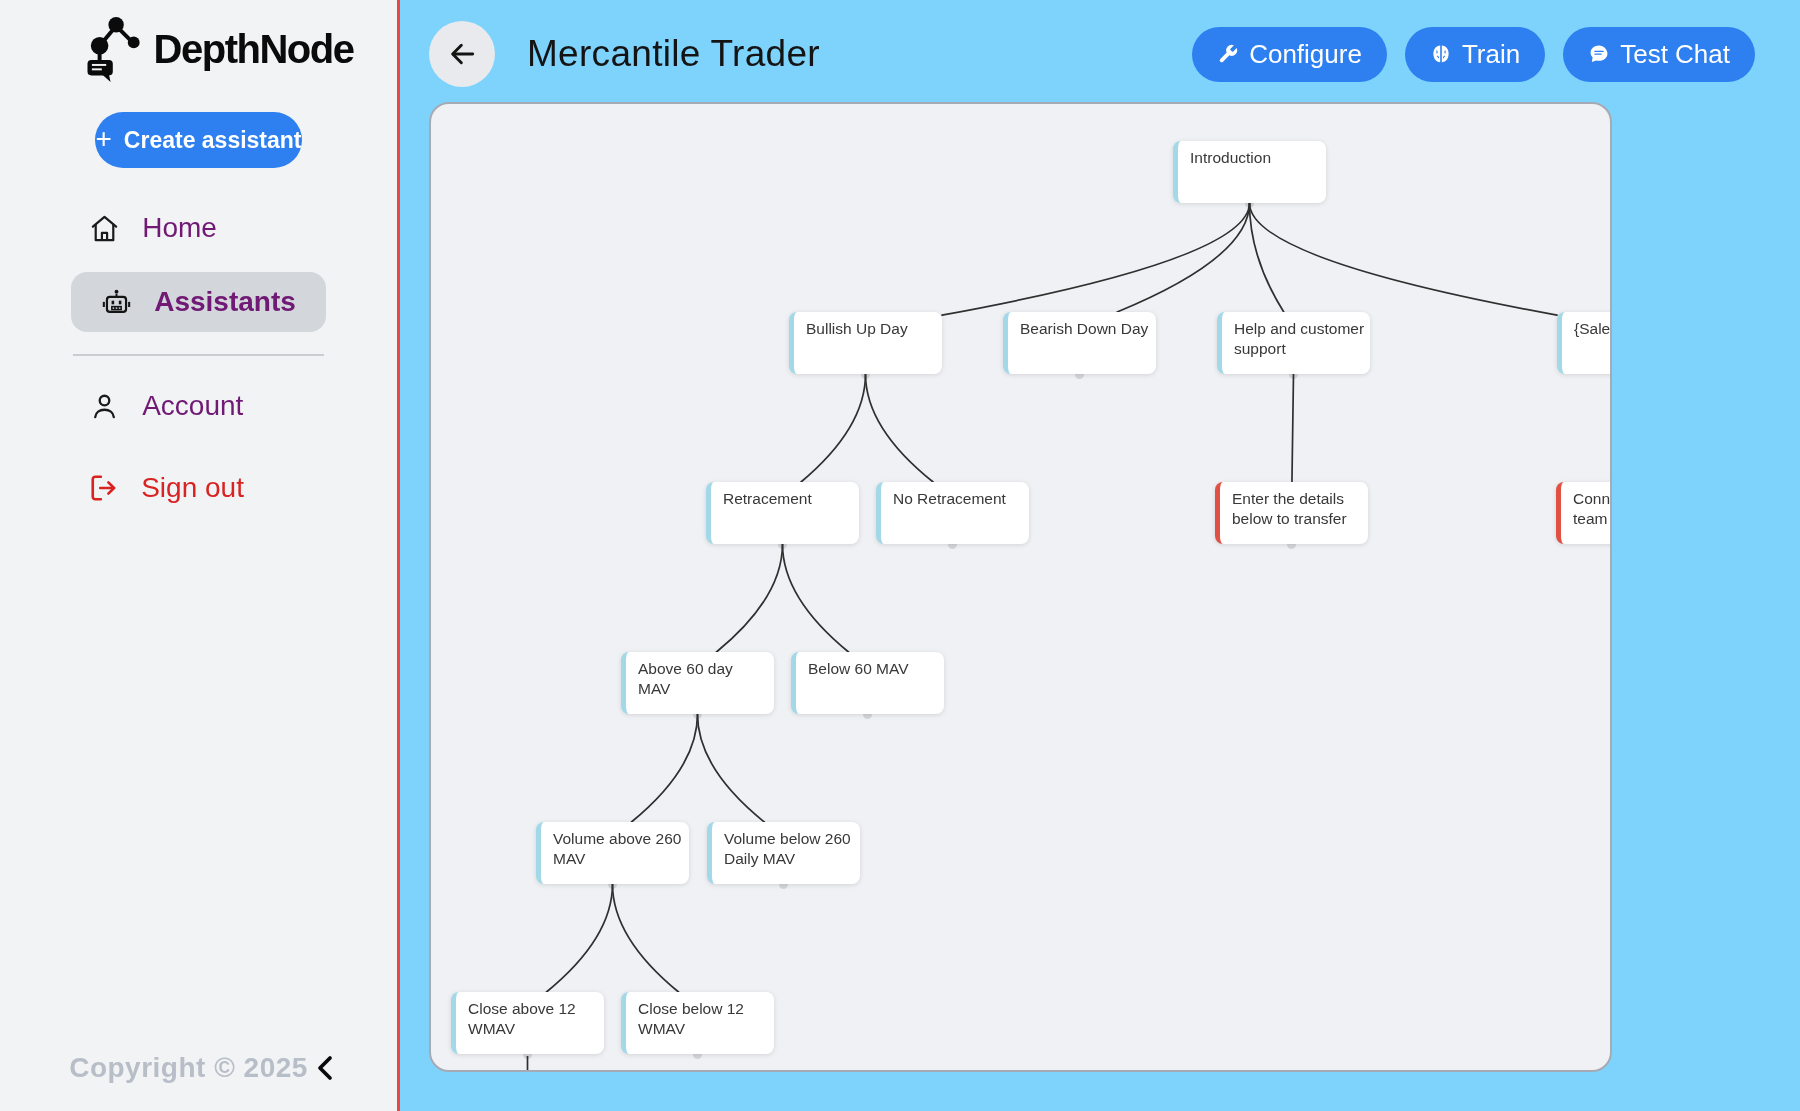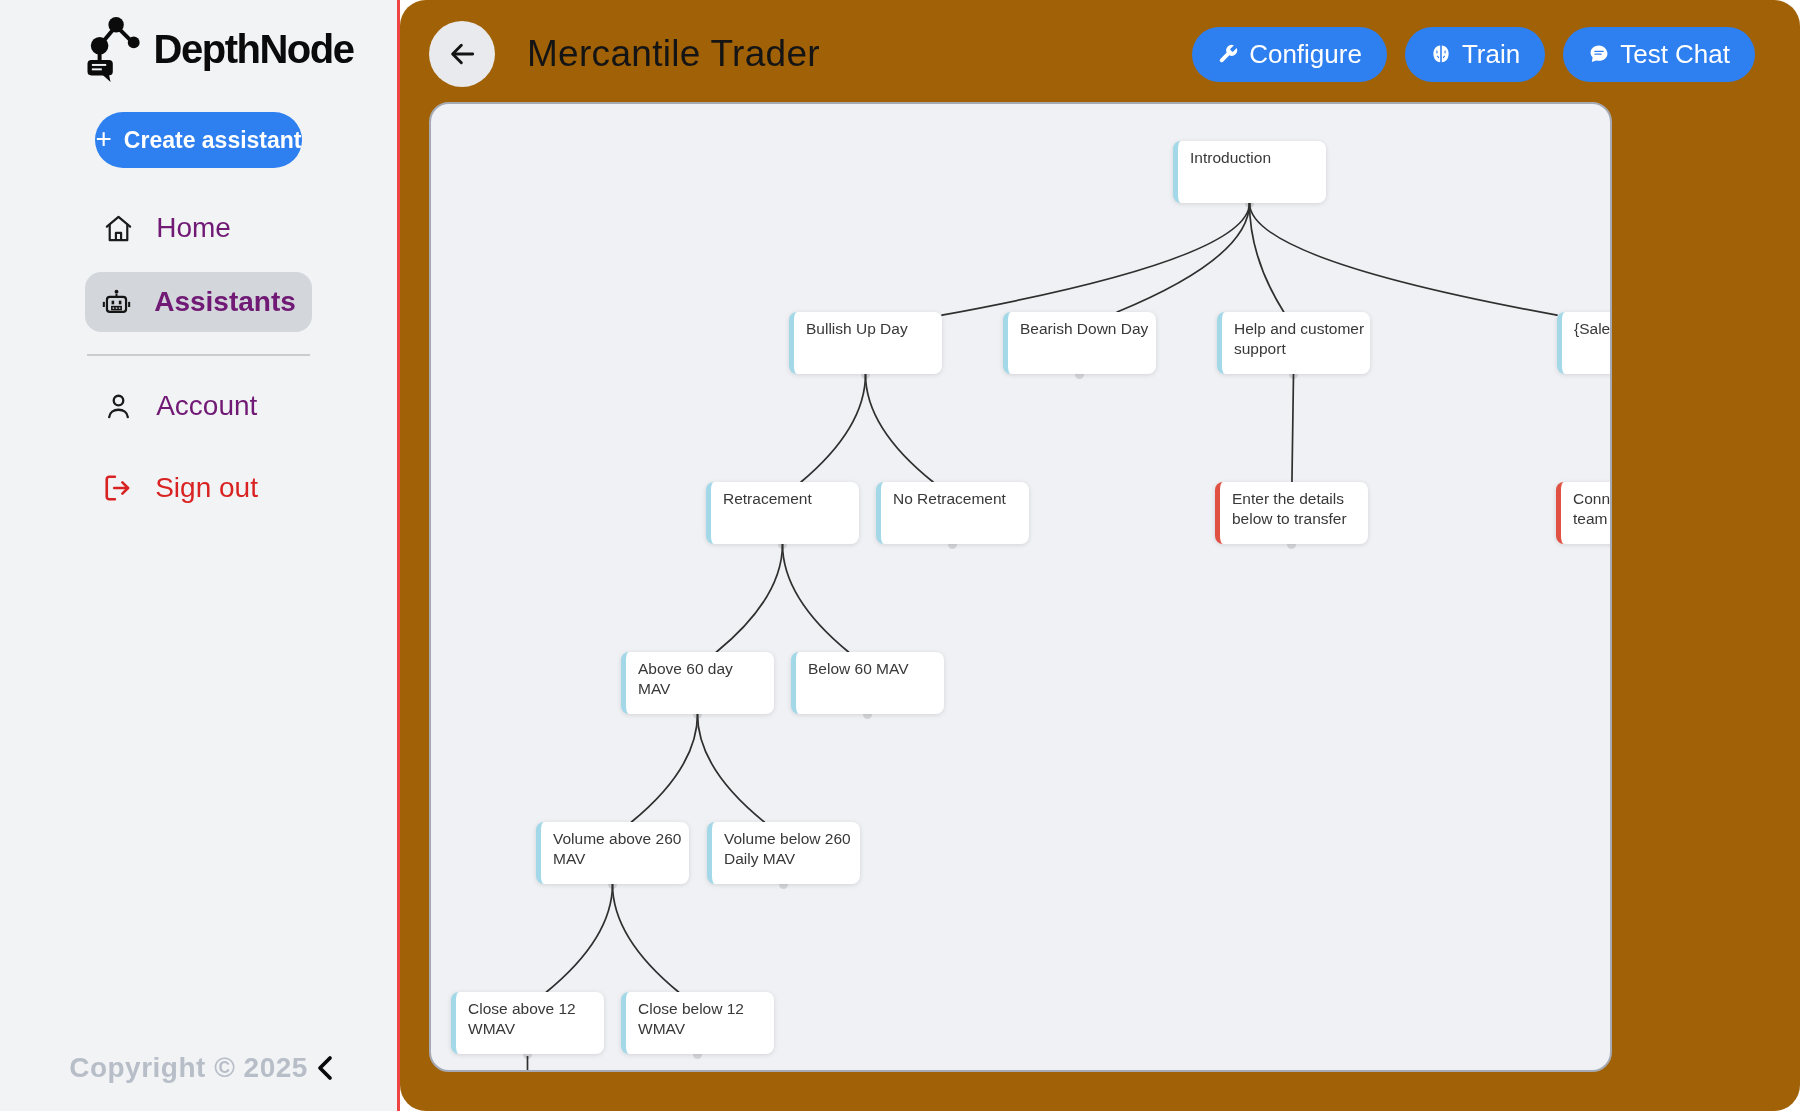--- a/index.html
+++ b/index.html
@@ -29,31 +29,31 @@
     display:flex; align-items:center; justify-content:center; gap:12px;
   }
   .create-btn .plus { font-size:28px; font-weight:400; line-height:1; margin-top:-2px; }
   .nav { margin-top:32px; display:flex; flex-direction:column; }
   .nav-item {
     display:flex; align-items:center; gap:22px;
     margin:0 38px; padding:12px 18px; border-radius:16px;
     font-size:28px; font-weight:500; color:#701a75; cursor:pointer;
   }
   .nav-item svg { flex-shrink:0; }
-  .nav-item.active { background:#d3d6db; font-weight:700; margin-top:16px; padding:14px 16px; }
+  .nav-item.active { background:#d3d6db; font-weight:700; margin-top:16px; padding:14px 30px; }
   .nav-divider { height:2px; background:#c9ccd1; margin:22px 40px; border:none; }
   .nav-item.signout { color:var(--signout); margin-top:26px; }
   .sidebar-footer {
     margin-top:auto; display:flex; align-items:center; justify-content:space-between;
     padding:0 52px 8px 66px;
   }
   .copyright { font-size:28px; font-weight:600; color:#b8bec8; letter-spacing:.5px; }
   .collapse-btn { background:none; border:none; cursor:pointer; display:flex; padding:4px; }
   
-  .main { flex:1; position:relative; background:#a16207;border-radius:26px; }
+  .main { flex:1; position:relative; background:#7dd3fc; }
   .header { position:absolute; top:0; left:0; right:0; height:102px;
     display:flex; align-items:center; padding:6px 45px 0 29px; }
   .back-btn {
     width:66px; height:66px; border-radius:50%; background:#e9eaed; border:none; cursor:pointer;
     display:flex; align-items:center; justify-content:center; margin-right:32px;
   }
   .page-title { font-size:37px; font-weight:500; color:#141414; letter-spacing:.3px; }
   .actions { margin-left:auto; display:flex; gap:18px; }
   .action-btn {
     height:55px; border:none; cursor:pointer; border-radius:28px;

